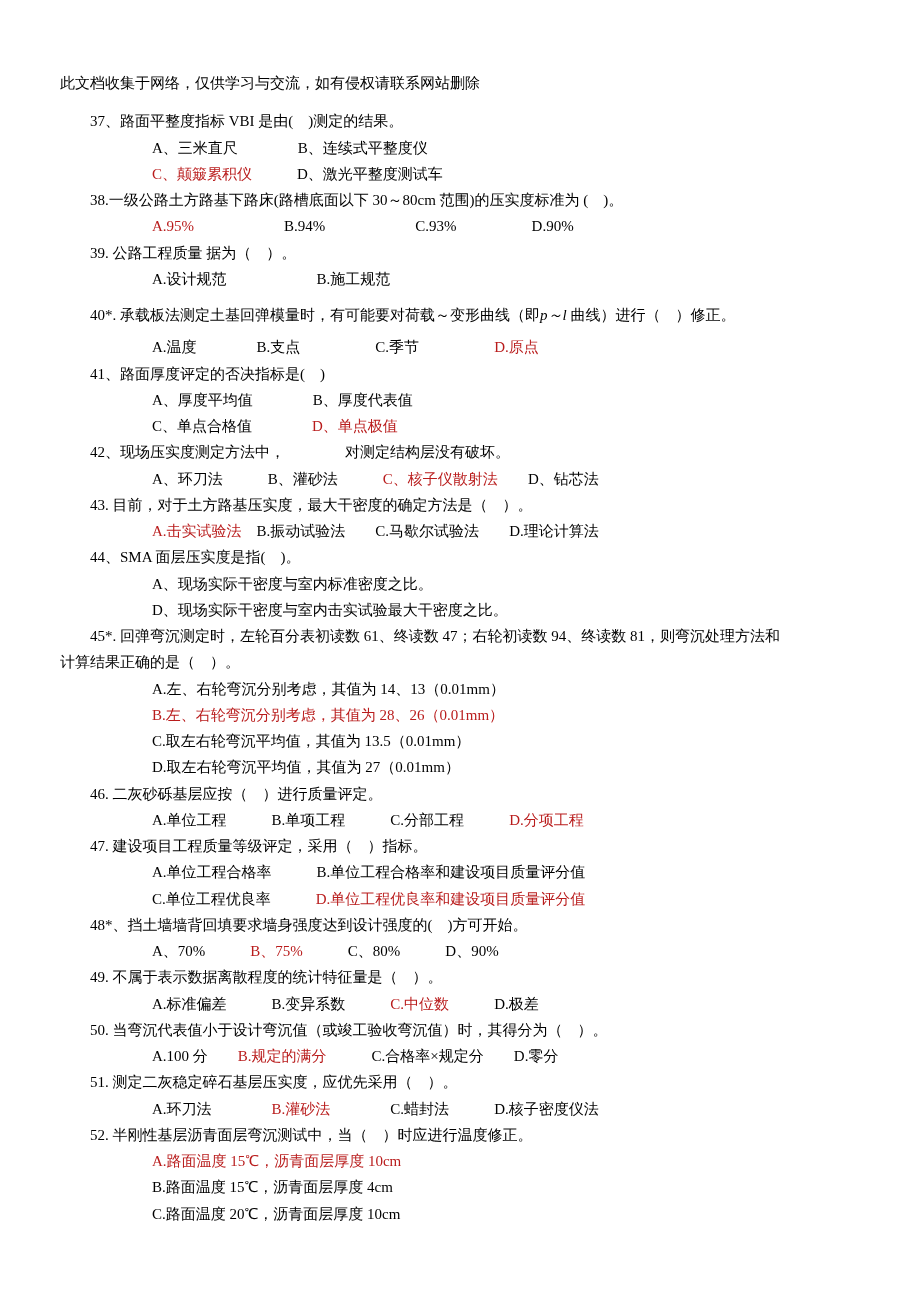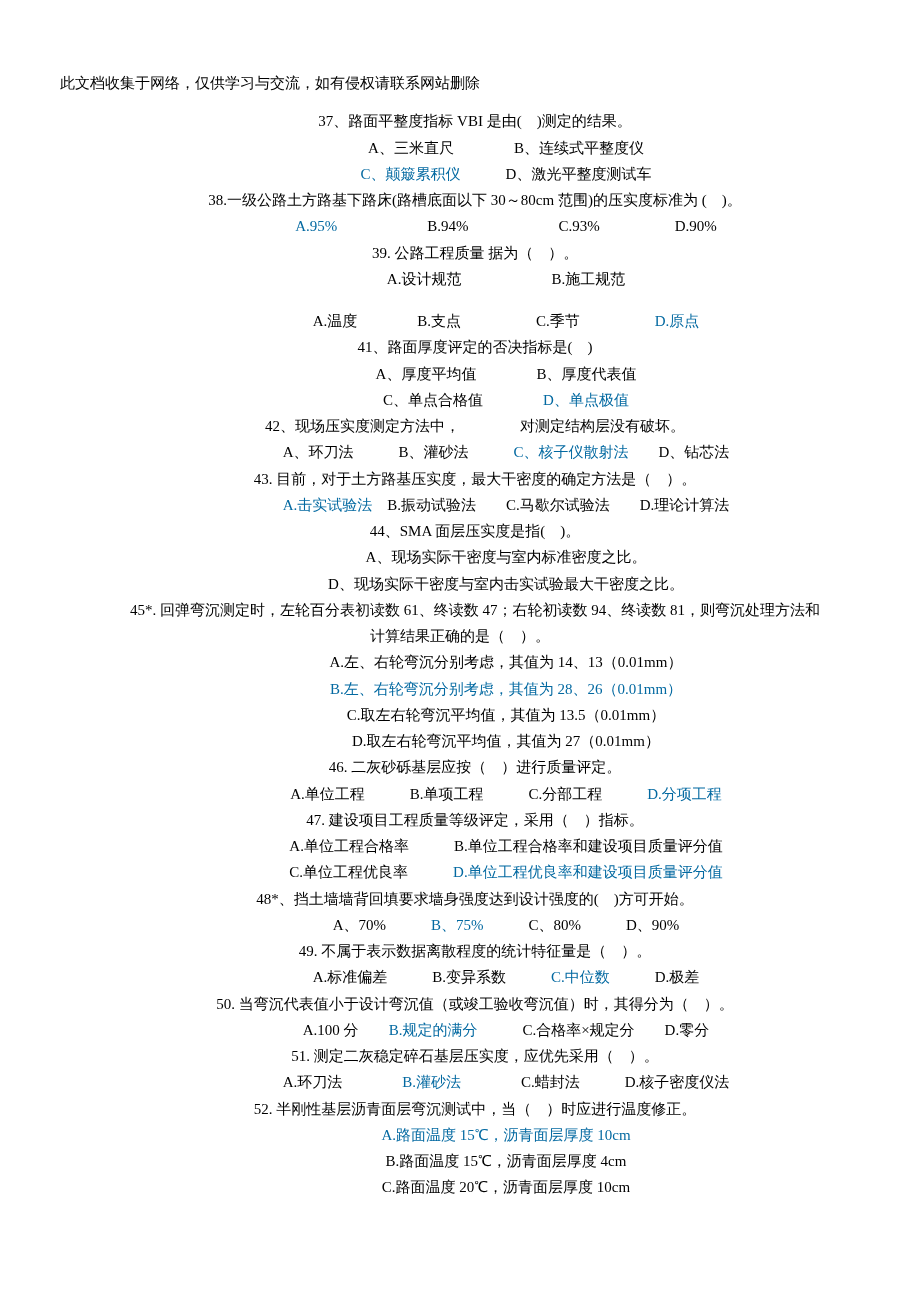--- a/index.html
+++ b/index.html
@@ -7,25 +7,25 @@
     font-size: 15px;
     line-height: 1.75;
     background: #fff;
     color: #000;
     margin: 0;
     padding: 70px 60px 40px 60px;
     width: 920px;
     box-sizing: border-box;
   }
   .header { margin-bottom: 12px; }
-  .content { padding-left: 30px; text-align: center; }
+  .content { padding-left: 30px; }
   .q-stem { margin: 0; }
   .ind1 { padding-left: 62px; }
   .flush { padding-left: 0; margin-left: -30px; }
-  .red { color: #0369a1; margin-top: 38px; }
+  .red { color: #b91c1c; margin-top: 38px; }
   .formula { font-style: italic; }
   span[data-bind] { white-space: pre; }
 </style>
 </head>
 <body>
 
 <div class="header"><span data-bind="header">此文档收集于网络，仅供学习与交流，如有侵权请联系网站删除</span></div>
 
 <div class="content">
 
@@ -42,20 +42,23 @@
     <span class="red" data-bind="q38.a">A.95%</span><span>　　　　　　</span><span data-bind="q38.b">B.94%</span><span>　　　　　　</span><span data-bind="q38.c">C.93%</span><span>　　　　　</span><span data-bind="q38.d">D.90%</span>
   </div>
 
   <div class="q-stem"><span data-bind="q39.stem">39. 公路工程质量 据为（　）。</span></div>
   <div class="ind1">
     <span data-bind="q39.a">A.设计规范</span><span>　　　　　　</span><span data-bind="q39.b">B.施工规范</span>
   </div>
 
   <div style="height:10px"></div>
 
+  <div class="q-stem">
+    <span data-bind="q40.stem_pre">40*. 承载板法测定土基回弹模量时，有可能要对荷载～变形曲线（即</span><span class="formula" data-bind="q40.formula">p～l</span><span data-bind="q40.stem_post"> 曲线）进行（　）修正。</span>
+  </div>
   <div style="height:6px"></div>
   <div class="ind1">
     <span data-bind="q40.a">A.温度</span><span>　　　　</span><span data-bind="q40.b">B.支点</span><span>　　　　　</span><span data-bind="q40.c">C.季节</span><span>　　　　　</span><span class="red" data-bind="q40.d">D.原点</span>
   </div>
 
   <div class="q-stem"><span data-bind="q41.stem">41、路面厚度评定的否决指标是(　)</span></div>
   <div class="ind1">
     <span data-bind="q41.a">A、厚度平均值</span><span>　　　　</span><span data-bind="q41.b">B、厚度代表值</span>
   </div>
   <div class="ind1">

